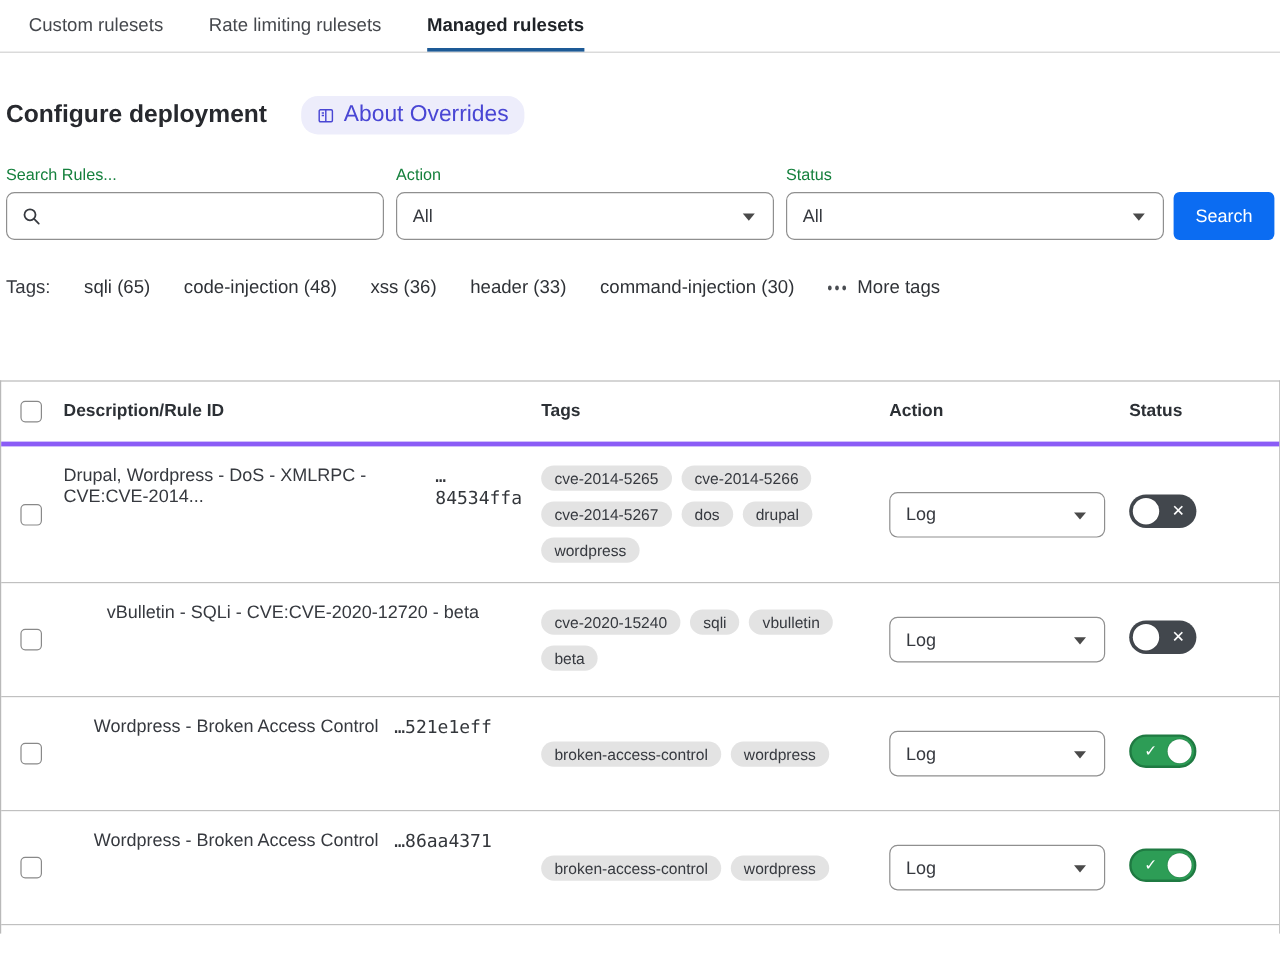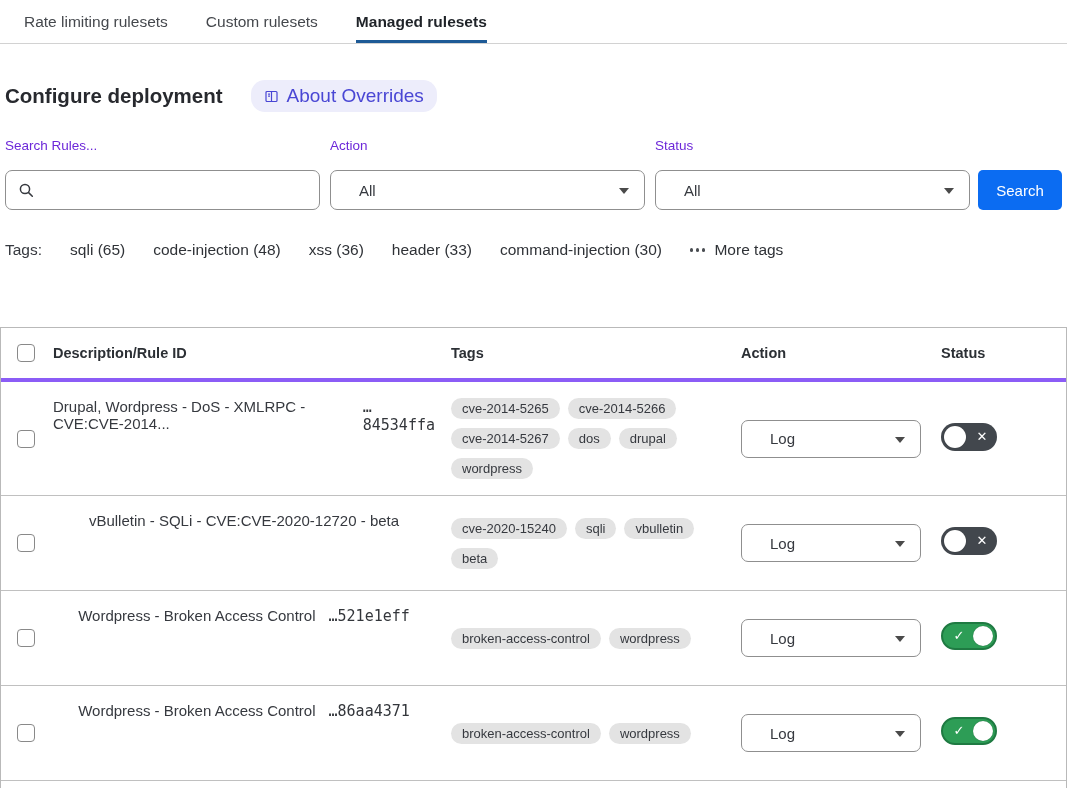--- a/index.html
+++ b/index.html
@@ -17,28 +17,28 @@
   .page-title { font-size:20.5px; font-weight:700; color:#27292e; }
   .about-pill { display:inline-flex; align-items:center; gap:8px; margin-left:28px;
     background:#ededfb; color:#4946d4; font-size:19px; padding:5px 13px;
     border-radius:14px; cursor:pointer; }
   .about-pill svg { display:block; }
 
   
   .filters { display:flex; align-items:flex-end; margin:26px 5px 0; }
   .fgroup { width:315px; }
   .fgroup + .fgroup { margin-left:10px; }
-  .flabel { display:block; font-size:13.5px; color:#6d28d9; margin-bottom:17px; }
+  .flabel { display:block; font-size:13.5px; color:#15803d; margin-bottom:7px; }
   .search-box { position:relative; height:40px; border:1px solid #8f8f8f; border-radius:7px;
     display:flex; align-items:center; background:#fff; }
   .search-box svg { position:absolute; left:12px; top:11px; }
   .search-box input { border:none; outline:none; background:transparent; width:100%;
     height:100%; padding-left:38px; font-size:15px; font-family:inherit; color:#36393f; }
   .select { position:relative; height:40px; border:1px solid #8f8f8f; border-radius:7px;
-    display:flex; align-items:center; padding:0 32px 0 28px; font-size:15px; color:#36393f;
+    display:flex; align-items:center; padding:0 32px 0 13px; font-size:15px; color:#36393f;
     background:#fff; cursor:pointer; }
   .caret { position:absolute; right:15px; top:50%; margin-top:-2px; width:0; height:0;
     border-left:5px solid transparent; border-right:5px solid transparent;
     border-top:6px solid #4a4a4a; }
   .search-btn { margin-left:8px; height:40px; width:84px; background:#0b6cf2; color:#fff;
     border:none; border-radius:5px; font-size:15px; font-family:inherit; cursor:pointer; }
 
   
   .tags-bar { display:flex; align-items:center; gap:28px; margin:31px 5px 0; font-size:15.5px; }
   .tags-label { color:#36393f; }
@@ -82,22 +82,22 @@
   .toggle.on { background:#2d9d56; border:2px solid #1f7a42; }
   .toggle.on .knob { width:20px; height:20px; top:2px; right:2px; }
   .toggle.on .sym { left:2px; top:-2px; }
 
   .table-stub { height:7px; }
 </style>
 </head>
 <body>
 
 <nav class="tabbar">
+  <div class="tab">Custom rulesets</div>
   <div class="tab">Rate limiting rulesets</div>
-  <div class="tab">Custom rulesets</div>
   <div class="tab active">Managed rulesets</div>
 </nav>
 
 <div class="head-row">
   <h1 class="page-title">Configure deployment</h1>
   <span class="about-pill">
     <span>
       <svg width="15" height="15" viewBox="0 0 15 15" fill="none" stroke="#4946d4" stroke-width="1.2">
         <rect x="2" y="2.5" width="11" height="10" rx="1"></rect>
         <line x1="7.5" y1="2.5" x2="7.5" y2="12.5"></line>

